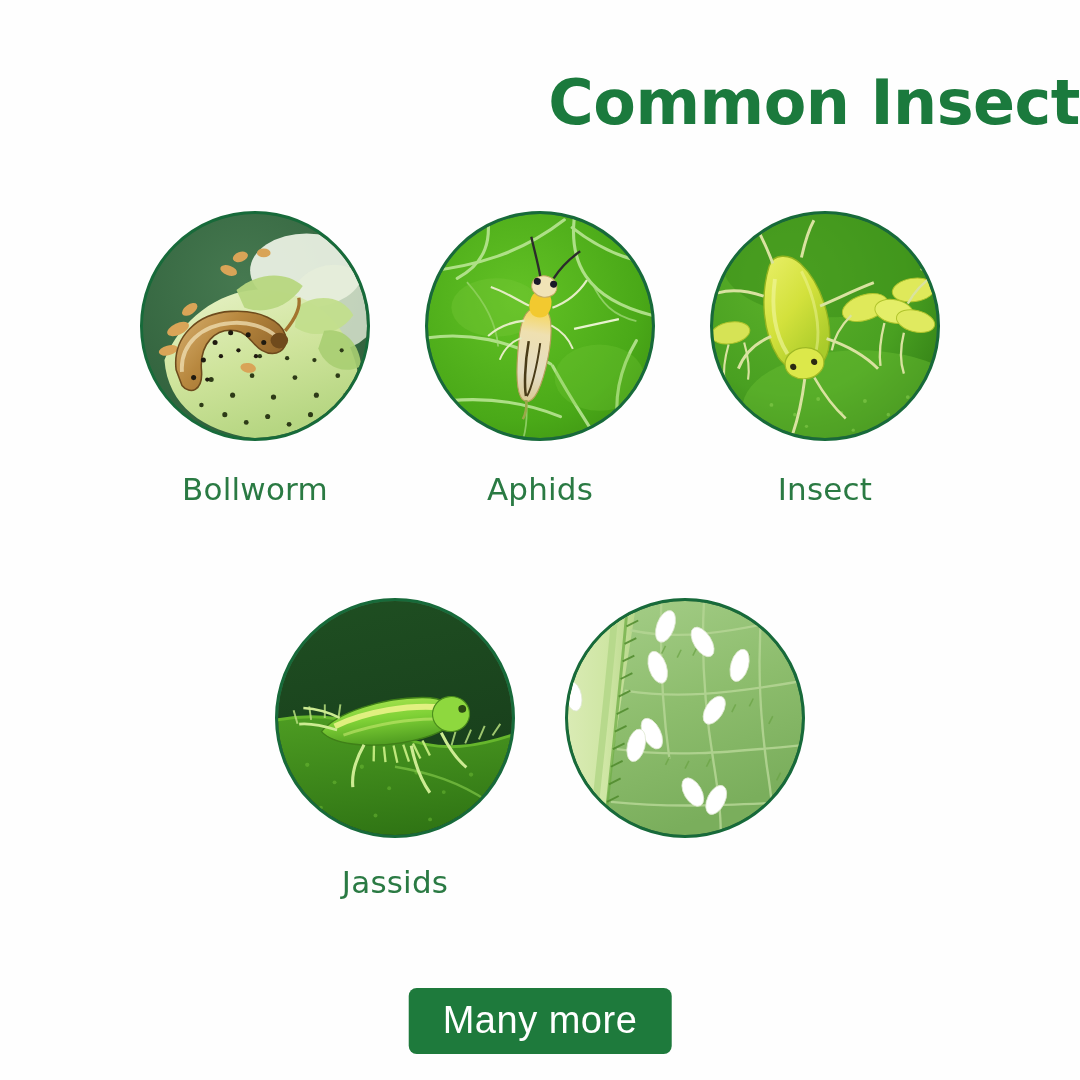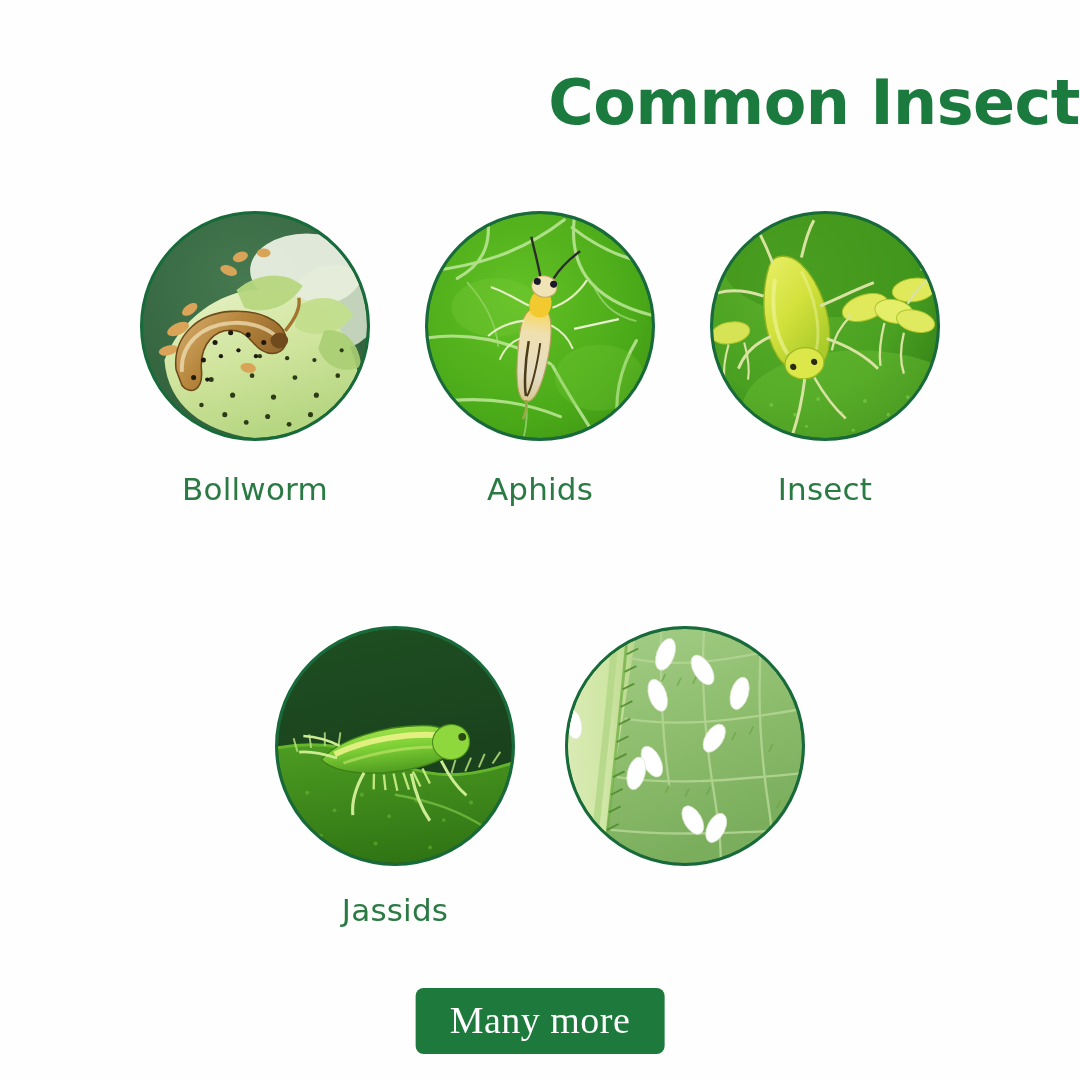--- a/index.html
+++ b/index.html
@@ -36,21 +36,21 @@
 
   
   .row {
     position: absolute;
     left: 0;
     width: 1080px;
     display: flex;
     justify-content: center;
   }
   .row-1 { top: 211px; gap: 55px; }
-  .row-2 { top: 626px; gap: 50px; }
+  .row-2 { top: 598px; gap: 50px; }
 
   .card {
     display: flex;
     flex-direction: column;
     align-items: center;
   }
 
   .photo {
     width: 230px;
     height: 230px;
@@ -79,21 +79,21 @@
   .cta {
     position: absolute;
     left: 50%;
     transform: translateX(-50%);
     top: 988px;
     background: #1e7a3c;
     color: #ffffff;
     border: none;
     border-radius: 8px;
     padding: 13px 34px 15px;
-    font-family: Liberation Serif, serif;
+    font-family: Liberation Sans, sans-serif;
     font-size: 38px;
     line-height: 1;
     cursor: pointer;
     letter-spacing: 0.5px;
   }
 </style>
 </head>
 <body>
 
 <div class="poster">

